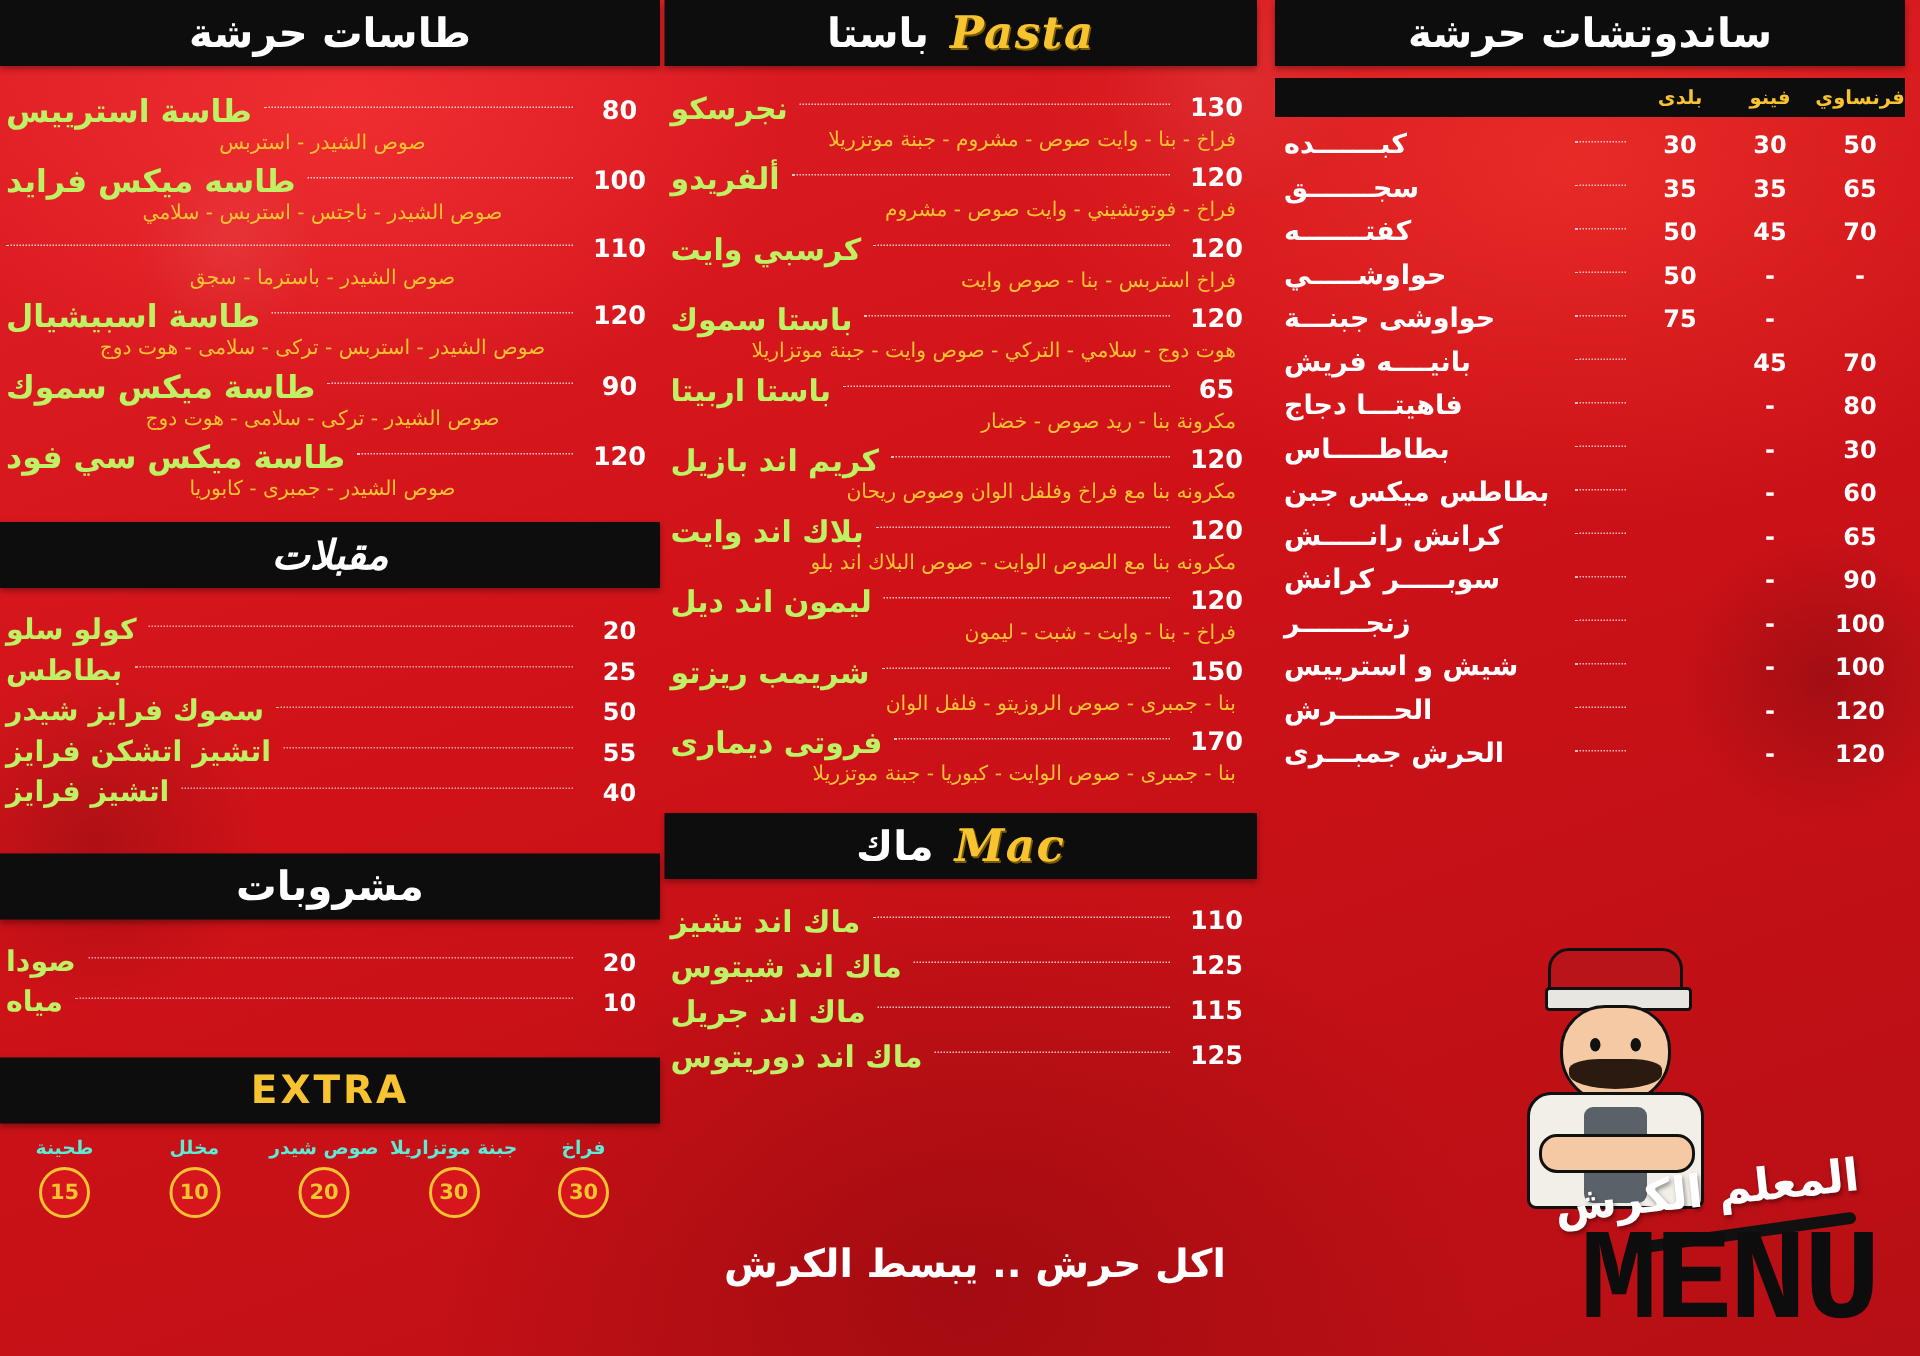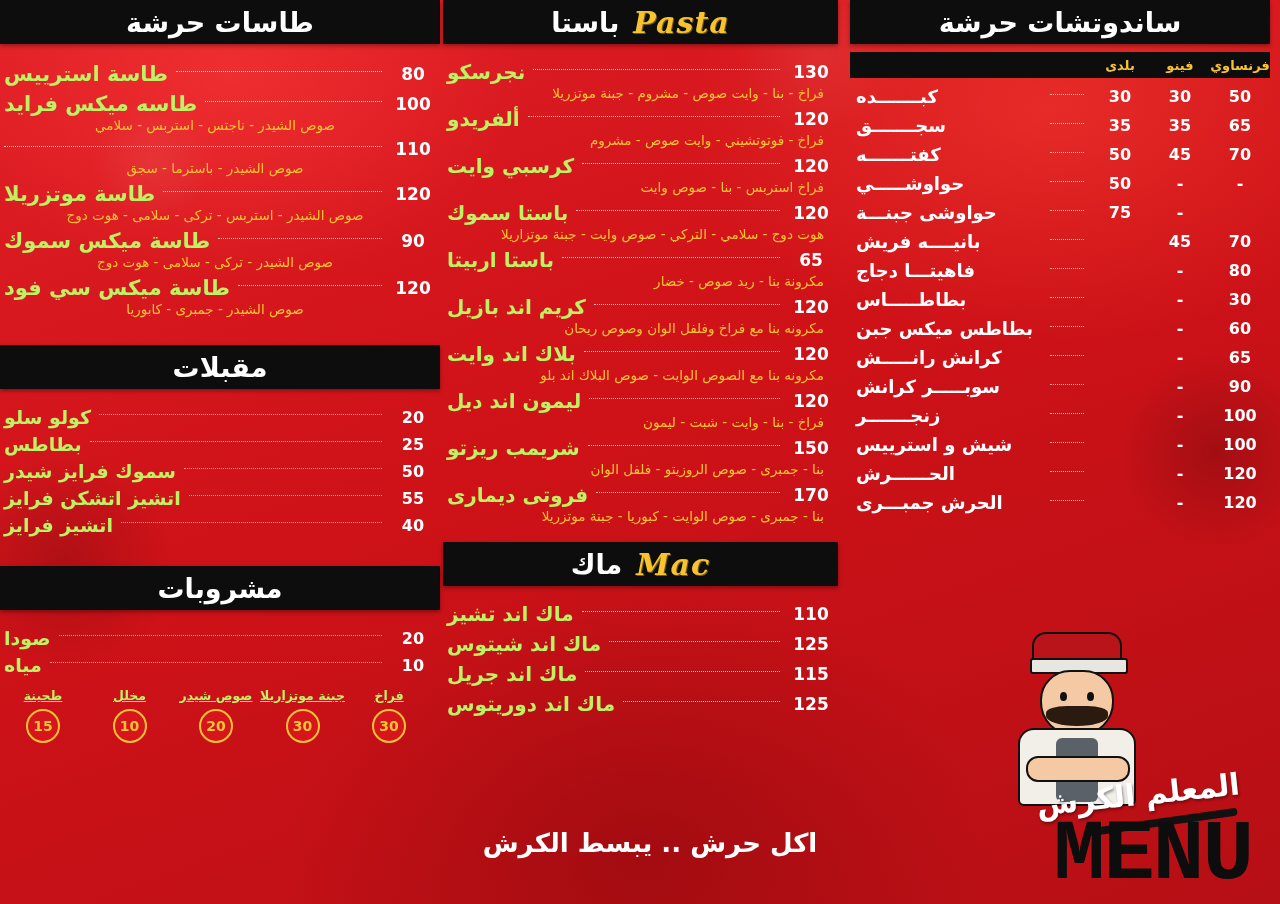--- a/index.html
+++ b/index.html
@@ -82,21 +82,21 @@
   .sw-head .c{width:60px;text-align:center;}
   .sw-head .spacer{flex:1;}
   .sw-row{display:flex;align-items:center;margin-top:8px;}
   .sw-row .c{width:60px;text-align:center;color:#fff;font-size:16px;font-weight:bold;direction:ltr;}
   .sw-row .dots{flex:0 0 34px;border-bottom:1px dotted rgba(255,255,255,.7);height:1px;margin:0 6px 6px 0;}
   .sw-row .nm{flex:1;text-align:left;color:#fff;font-size:18px;font-weight:bold;white-space:nowrap;padding-left:6px;}
 
   
   .extra-strip{display:flex;justify-content:space-between;align-items:flex-start;padding:8px 14px 0 6px;}
   .extra-item{display:flex;flex-direction:column;align-items:center;width:74px;}
-  .extra-label{color:#bef264;font-size:12.5px;font-weight:bold;margin-bottom:6px;white-space:nowrap;text-decoration:underline;}
+  .extra-label{color:#5eead4;font-size:12.5px;font-weight:bold;margin-bottom:6px;white-space:nowrap;}
   .coin{
     width:30px;height:30px;border-radius:50%;
     background:#d6161c;border:2px solid #f7c331;color:#f7c331;
     display:flex;align-items:center;justify-content:center;
     font-size:14px;font-weight:bold;direction:ltr;
   }
 
   
   .tagline{
     position:absolute;left:455px;top:828px;width:390px;text-align:center;
@@ -141,41 +141,42 @@
       <span>طاسات حرشة</span>
     </div>
 
     <div class="items">
       <div>
         <div class="row">
           <span class="price">80</span>
           <span class="dots"></span>
           <span class="name">طاسة استرييس</span>
         </div>
+        <div class="desc">صوص الشيدر - استربس</div>
       </div>
       <div>
         <div class="row">
           <span class="price">100</span>
           <span class="dots"></span>
           <span class="name">طاسه ميكس فرايد</span>
         </div>
         <div class="desc">صوص الشيدر - ناجتس - استربس - سلامي</div>
       </div>
       <div>
         <div class="row">
           <span class="price">110</span>
           <span class="dots"></span>
         </div>
         <div class="desc">صوص الشيدر - باسترما - سجق</div>
       </div>
       <div>
         <div class="row">
           <span class="price">120</span>
           <span class="dots"></span>
-          <span class="name">طاسة موتزريلا</span>
+          <span class="name">طاسة اسبيشيال</span>
         </div>
         <div class="desc">صوص الشيدر - استربس - تركى - سلامى - هوت دوج</div>
       </div>
       <div>
         <div class="row">
           <span class="price">90</span>
           <span class="dots"></span>
           <span class="name">طاسة ميكس سموك</span>
         </div>
         <div class="desc">صوص الشيدر - تركى - سلامى - هوت دوج</div>
@@ -183,21 +184,21 @@
       <div>
         <div class="row">
           <span class="price">120</span>
           <span class="dots"></span>
           <span class="name">طاسة ميكس سي فود</span>
         </div>
         <div class="desc">صوص الشيدر - جمبرى - كابوريا</div>
       </div>
     </div>
 
-    <div class="band" style="margin-top:24px;">
+    <div class="band" style="margin-top:10px;font-style:italic;">
       <span>مقبلات</span>
     </div>
     <div class="items small-list">
       <div class="row">
         <span class="price">20</span>
         <span class="dots"></span>
         <span class="name">كولو سلو</span>
       </div>
       <div class="row">
         <span class="price">25</span>
@@ -230,20 +231,23 @@
         <span class="dots"></span>
         <span class="name">صودا</span>
       </div>
       <div class="row">
         <span class="price">10</span>
         <span class="dots"></span>
         <span class="name">مياه</span>
       </div>
     </div>
 
+    <div class="band extra" style="margin-top:22px;">
+      <span>EXTRA</span>
+    </div>
     <div class="extra-strip">
       <div class="extra-item">
         <span class="extra-label">فراخ</span>
         <span class="coin">30</span>
       </div>
       <div class="extra-item">
         <span class="extra-label">جبنة موتزاريلا</span>
         <span class="coin">30</span>
       </div>
       <div class="extra-item">

